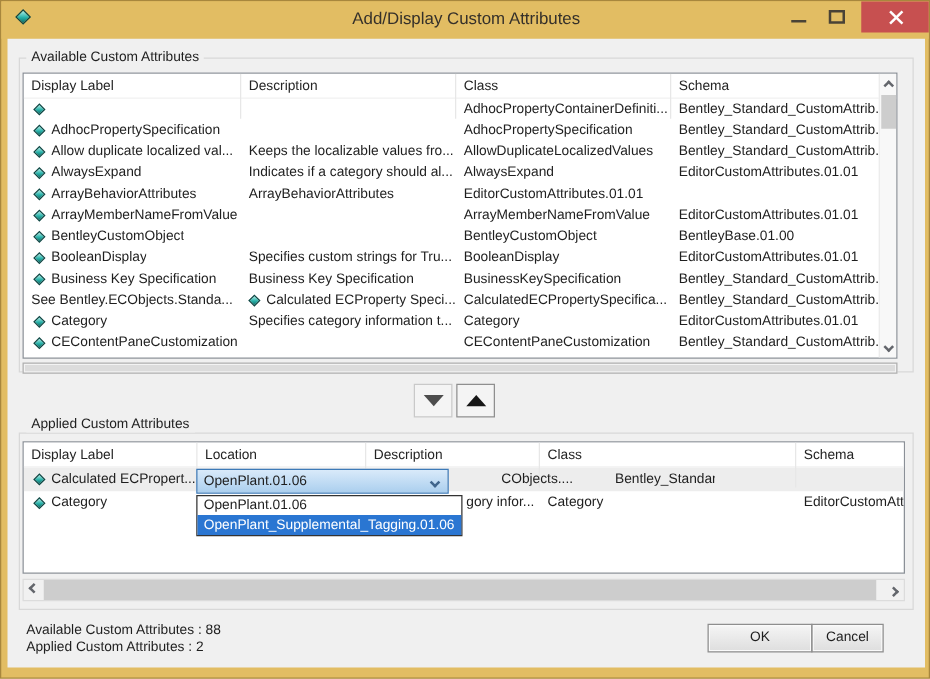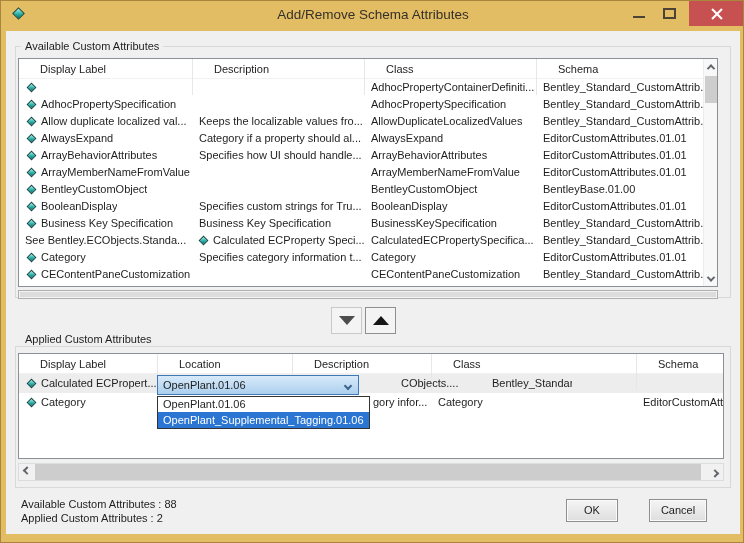--- a/index.html
+++ b/index.html
@@ -29,21 +29,21 @@
   .xbar{ position:absolute; left:50%; top:50%; width:14px; height:2px; background:#fff; }
   .xbar.a{ transform:translate(-50%,-50%) rotate(45deg); }
   .xbar.b{ transform:translate(-50%,-50%) rotate(-45deg); }
   
   .bodybg{ position:absolute; left:5px; top:30px; width:734px; height:503px; background:#f0f0f0; }
   .group{ position:absolute; border:1px solid #d8d8d8; background:#f0f0f0; }
   .group-label{ position:absolute; background:#f0f0f0; padding:0 4px; font-size:11px; color:#1e1e1e; line-height:13px; z-index:2; }
   
   .lv{ position:absolute; background:#fff; border:1px solid #8b9097; overflow:hidden; }
   .lv-head{ display:flex; height:20px; background:#fff; border-bottom:1px solid #f1f1f1; }
-  .hcell{ height:36px; line-height:20px; padding-left:21px; border-right:1px solid #e7e7e7;
+  .hcell{ height:36px; line-height:20px; padding-left:6px; border-right:1px solid #e7e7e7;
           white-space:nowrap; overflow:hidden; color:#242424; }
   .trow{ display:flex; height:17px; }
   .arow{ display:flex; height:19px; }
   .c{ height:100%; line-height:17px; padding-left:6px; white-space:nowrap; overflow:hidden; display:flex; align-items:center; }
   .arow .c{ line-height:19px; }
   .ctext{ white-space:nowrap; overflow:hidden; }
   .c1{width:174px;} .c2{width:172px;} .c3{width:172px;} .c4{width:166px;}
   .a1{width:139px;} .a2{width:135px;} .a3{width:139px;} .a4{width:205px;} .a5{width:86px;}
   .dmnd{ flex:none; width:7px; height:7px; margin:0 6px 0 3px;
          background:linear-gradient(135deg,#aef0ea,#27b1a8 55%,#0c6b66);
@@ -80,31 +80,31 @@
                transform:rotate(225deg); margin:0 7px -2px 0; }
   .droplist{ position:absolute; left:156px; top:395px; width:213px; z-index:6;
              background:#fff; border:1px solid #333; }
   .opt{ height:15px; line-height:15px; padding-left:5px; white-space:nowrap; overflow:hidden; }
   .opt.sel{ background:#2a76d2; color:#fff; height:16px; line-height:16px; }
   
   .statusline{ position:absolute; left:20px; color:#1e1e1e; }
   .pushbtn{ position:absolute; top:498px; height:23px; text-align:center; line-height:21px;
             background:linear-gradient(#f5f5f5,#dedede); border:1px solid #8e8e8e;
             box-shadow:inset 0 0 0 1px #fafafa; font-size:11px; color:#1e1e1e; }
-  .btn-ok{ left:565px; width:52px; }
+  .btn-ok{ left:565px; width:84px; }
   .btn-cancel{ left:648px; width:58px; }
 </style>
 </head>
 <body>
 
 <div class="window">
 
   <div class="titlebar">
     <span class="appicon"></span>
-    <div class="title">Add/Remove Schema Attributes</div>
+    <div class="title">Add/Display Custom Attributes</div>
     <div class="winbtn btn-min">
         <span class="dash"></span>
       </div>
     <div class="winbtn btn-max">
         <span class="maxbox"></span>
       </div>
     <div class="winbtn btn-close">
         <span class="xbar a"></span>
         <span class="xbar b"></span>
       </div>
@@ -147,30 +147,29 @@
         </div>
       <div class="c c2">Keeps the localizable values fro...</div>
       <div class="c c3">AllowDuplicateLocalizedValues</div>
       <div class="c c4">Bentley_Standard_CustomAttrib...</div>
     </div>
     <div class="trow">
       <div class="c c1">
           <span class="dmnd"></span>
           <span class="ctext">AlwaysExpand</span>
         </div>
-      <div class="c c2">Category if a property should al...</div>
+      <div class="c c2">Indicates if a category should al...</div>
       <div class="c c3">AlwaysExpand</div>
       <div class="c c4">EditorCustomAttributes.01.01</div>
     </div>
     <div class="trow">
       <div class="c c1">
           <span class="dmnd"></span>
           <span class="ctext">ArrayBehaviorAttributes</span>
         </div>
-      <div class="c c2">Specifies how UI should handle...</div>
       <div class="c c3">ArrayBehaviorAttributes</div>
       <div class="c c4">EditorCustomAttributes.01.01</div>
     </div>
     <div class="trow">
       <div class="c c1">
           <span class="dmnd"></span>
           <span class="ctext">ArrayMemberNameFromValue</span>
         </div>
       <div class="c c2"></div>
       <div class="c c3">ArrayMemberNameFromValue</div>

